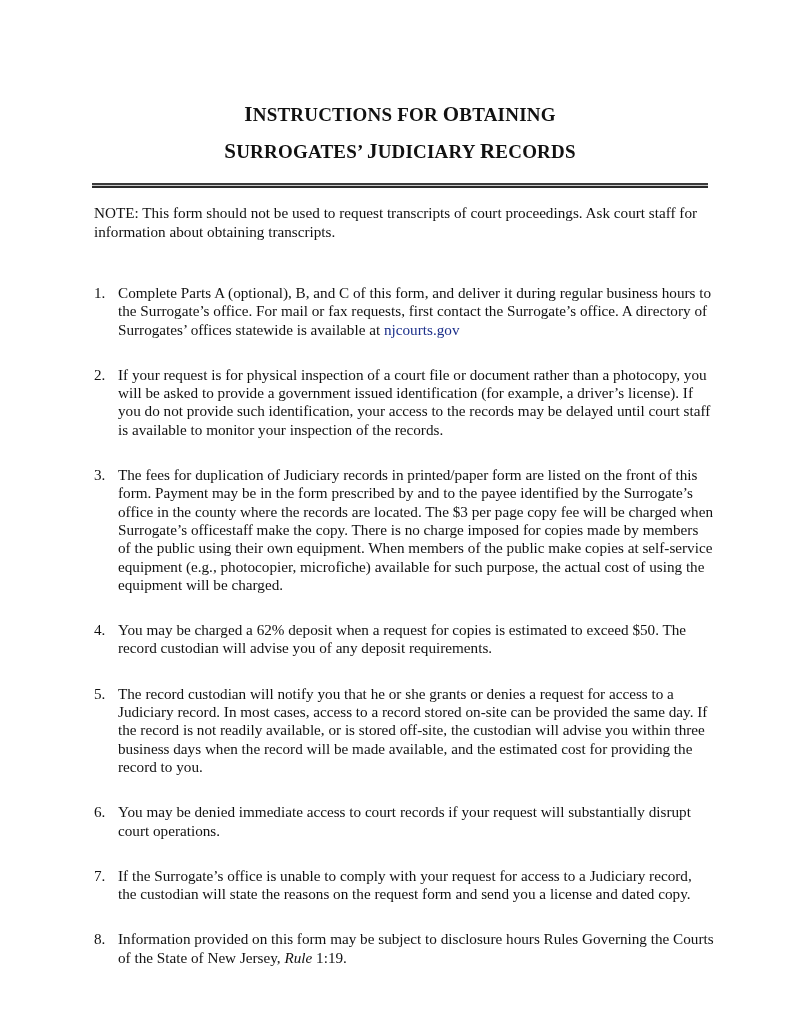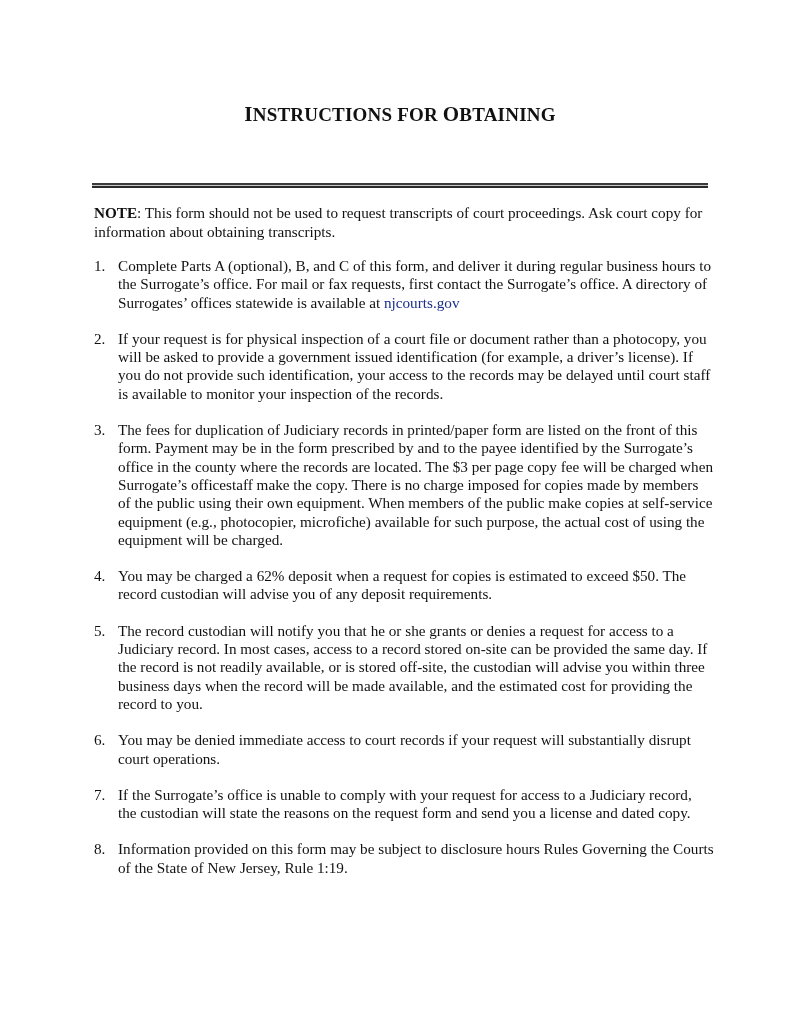--- a/index.html
+++ b/index.html
@@ -58,21 +58,21 @@
     }
     .note {
       position: absolute;
       left: 94px;
       top: 204px;
       width: 620px;
       font-size: 15.2px;
       line-height: 18.5px;
     }
     .note b {
-      font-weight: bold;
+      font-weight: normal;
       text-align: center;
     }
     .list {
       position: absolute;
       left: 94px;
       top: 257px;
       width: 620px;
       margin: 0;
       padding: 0;
       list-style: none;
@@ -84,47 +84,52 @@
       line-height: 18.3px;
       margin-bottom: 18px;
     }
     .item .num {
       position: absolute;
       left: 0;
       top: 0;
     }
     .item .text {
       display: block;
+      margin-top: 27px;
     }
     .link {
       color: #1a2e8a;
       text-decoration: none;
     }
     .italic {
+      font-style: italic;
     }
   </style>
 </head>
 <body>
 
 <div class="page">
 
   <div class="title-block">
     <div class="title-line">
       <span class="big">I</span><span>NSTRUCTIONS FOR </span><span class="big">O</span><span>BTAINING</span>
     </div>
+    <div class="title-line">
+      <span class="big">S</span><span>URROGATES’ </span><span class="big">J</span><span>UDICIARY </span><span class="big">R</span><span>ECORDS</span>
+    </div>
   </div>
 
   <div class="rule">
     <div class="r1"></div>
     <div class="r2"></div>
     <div class="r3"></div>
   </div>
 
   <div class="note">
-    <b>NOTE</b><span>:  This form should not be used to request transcripts of court proceedings.  Ask court copy for information about obtaining transcripts.</span>
+    <b>NOTE</b><span>:  This form should not be used to request transcripts of court proceedings.  Ask court staff for information about obtaining transcripts.</span>
   </div>
 
   <ol class="list">
     <li class="item">
       <span class="num">1.</span>
       <span class="text"><span>Complete Parts A (optional), B, and C of this form, and deliver it during regular business hours to the Surrogate’s office.  For mail or fax requests, first contact the Surrogate’s office.  A directory of Surrogates’ offices statewide is available at </span><a class="link" href="#">njcourts.gov</a></span>
     </li>
     <li class="item">
       <span class="num">2.</span>
       <span class="text">If your request is for physical inspection of a court file or document rather than a photocopy, you will be asked to provide a government issued identification (for example, a driver’s license).  If you do not provide such identification, your access to the records may be delayed until court staff is available to monitor your inspection of the records.</span>

